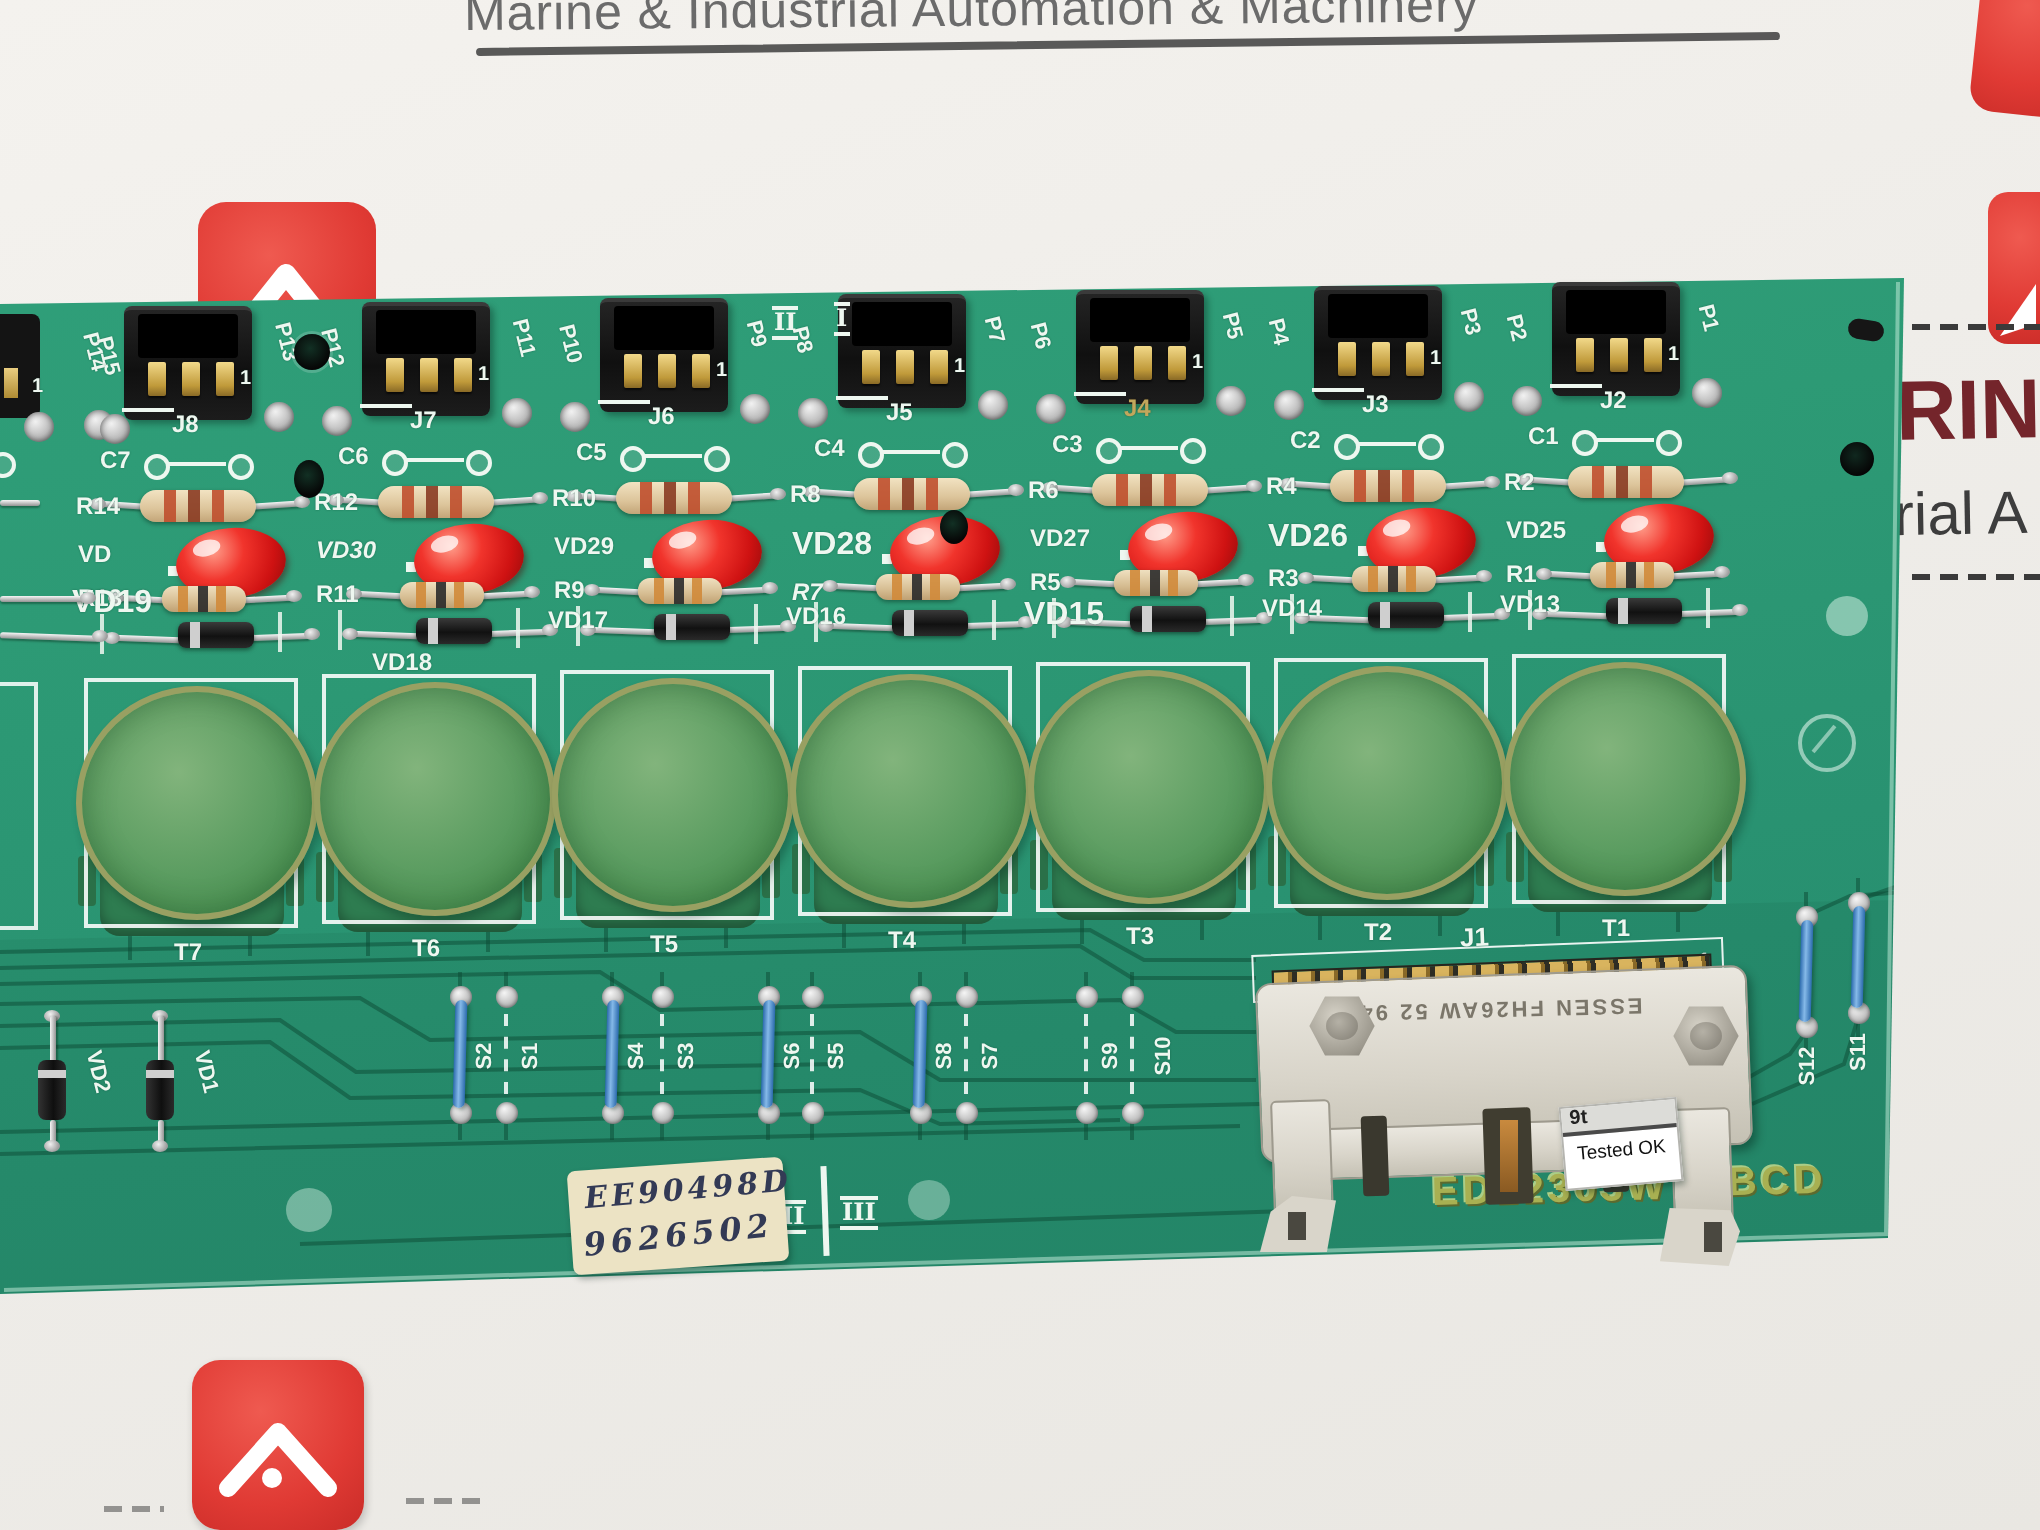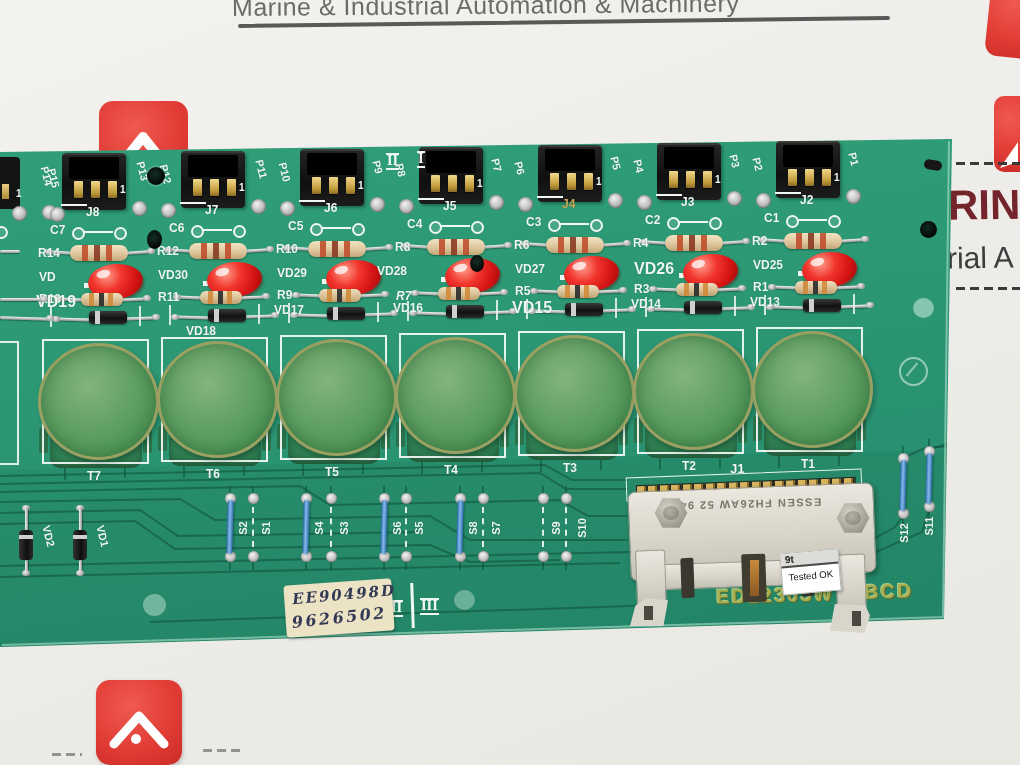--- a/index.html
+++ b/index.html
@@ -207,21 +207,21 @@
       <div class="abs lead" style="left: 166px; top: 249px; width: 25px; transform: rotate(4deg);"></div>
       <div class="abs lead" style="left: 245px; top: 249px; width: 25px; transform: rotate(-4deg);"></div>
       <div class="abs blob" style="left: 164px; top: 247px;"></div>
       <div class="abs blob" style="left: 266px; top: 246px;"></div>
       <div class="abs " style="left: 189px; top: 243px; width: 58px; height: 16px; background: linear-gradient(rgb(242, 227, 194), rgb(220, 196, 154) 60%, rgb(195, 165, 120)); border-radius: 8px; box-shadow: rgba(0, 20, 10, 0.4) 0px 1px 2px;">
         <div class="abs " style="left: 12px; top: 0px; width: 6px; height: 16px; background: rgb(191, 79, 46); opacity: 0.9;"></div>
         <div class="abs " style="left: 24px; top: 0px; width: 6px; height: 16px; background: rgb(138, 59, 34); opacity: 0.9;"></div>
         <div class="abs " style="left: 36px; top: 0px; width: 6px; height: 16px; background: rgb(191, 79, 46); opacity: 0.9;"></div>
       </div>
       <div class="abs silk" style="left: 157px; top: 244px; font-size: 12px;">R12</div>
-      <div class="abs silk" style="left: 158px; top: 268px; font-size: 12px;">VD30</div>
+      <div class="abs silk" style="left: 158px; top: 268px; font-size: 12px; font-style: italic;">VD30</div>
       <div class="abs " style="left: 203px; top: 281px; width: 5px; height: 5px; background: rgb(238, 247, 240);"></div>
       <div class="abs " style="left: 240px; top: 274px; width: 18px; height: 18px; border-radius: 50%; background: radial-gradient(circle, rgb(232, 232, 232), rgb(154, 154, 154) 70%);"></div>
       <div class="abs " style="left: 207px; top: 262px; width: 55px; height: 35px; border-radius: 50%; transform: rotate(-5deg); background: radial-gradient(circle at 35% 30%, rgb(255, 157, 138) 0%, rgb(241, 52, 44) 35%, rgb(207, 18, 18) 70%, rgb(142, 11, 11) 100%); box-shadow: rgba(80, 0, 0, 0.45) 1px 2px 3px;">
         <div class="abs " style="left: 9px; top: 5px; width: 14px; height: 8px; border-radius: 50%; background: rgba(255, 255, 255, 0.75); transform: rotate(-10deg);"></div>
       </div>
       <div class="abs lead" style="left: 176px; top: 296px; width: 26px; transform: rotate(3deg);"></div>
       <div class="abs lead" style="left: 240px; top: 296px; width: 26px; transform: rotate(-3deg);"></div>
       <div class="abs blob" style="left: 173px; top: 294px;"></div>
       <div class="abs blob" style="left: 262px; top: 293px;"></div>
       <div class="abs " style="left: 200px; top: 291px; width: 42px; height: 13px; background: linear-gradient(rgb(239, 224, 192), rgb(214, 189, 146) 60%, rgb(191, 160, 114)); border-radius: 6px; box-shadow: rgba(0, 20, 10, 0.4) 0px 1px 2px;">
@@ -323,21 +323,21 @@
       <div class="abs lead" style="left: 404px; top: 245px; width: 25px; transform: rotate(4deg);"></div>
       <div class="abs lead" style="left: 483px; top: 245px; width: 25px; transform: rotate(-4deg);"></div>
       <div class="abs blob" style="left: 402px; top: 243px;"></div>
       <div class="abs blob" style="left: 504px; top: 242px;"></div>
       <div class="abs " style="left: 427px; top: 239px; width: 58px; height: 16px; background: linear-gradient(rgb(242, 227, 194), rgb(220, 196, 154) 60%, rgb(195, 165, 120)); border-radius: 8px; box-shadow: rgba(0, 20, 10, 0.4) 0px 1px 2px;">
         <div class="abs " style="left: 12px; top: 0px; width: 6px; height: 16px; background: rgb(191, 79, 46); opacity: 0.9;"></div>
         <div class="abs " style="left: 24px; top: 0px; width: 6px; height: 16px; background: rgb(138, 59, 34); opacity: 0.9;"></div>
         <div class="abs " style="left: 36px; top: 0px; width: 6px; height: 16px; background: rgb(191, 79, 46); opacity: 0.9;"></div>
       </div>
       <div class="abs silk" style="left: 395px; top: 240px; font-size: 12px;">R8</div>
-      <div class="abs silk" style="left: 377px; top: 264px; font-size: 12px;">VD28</div>
+      <div class="abs silk" style="left: 396px; top: 264px; font-size: 16px;">VD28</div>
       <div class="abs " style="left: 441px; top: 277px; width: 5px; height: 5px; background: rgb(238, 247, 240);"></div>
       <div class="abs " style="left: 478px; top: 270px; width: 18px; height: 18px; border-radius: 50%; background: radial-gradient(circle, rgb(232, 232, 232), rgb(154, 154, 154) 70%);"></div>
       <div class="abs " style="left: 445px; top: 258px; width: 55px; height: 35px; border-radius: 50%; transform: rotate(-5deg); background: radial-gradient(circle at 35% 30%, rgb(255, 157, 138) 0%, rgb(241, 52, 44) 35%, rgb(207, 18, 18) 70%, rgb(142, 11, 11) 100%); box-shadow: rgba(80, 0, 0, 0.45) 1px 2px 3px;">
         <div class="abs " style="left: 9px; top: 5px; width: 14px; height: 8px; border-radius: 50%; background: rgba(255, 255, 255, 0.75); transform: rotate(-10deg);"></div>
       </div>
       <div class="abs lead" style="left: 414px; top: 292px; width: 26px; transform: rotate(3deg);"></div>
       <div class="abs lead" style="left: 478px; top: 292px; width: 26px; transform: rotate(-3deg);"></div>
       <div class="abs blob" style="left: 411px; top: 290px;"></div>
       <div class="abs blob" style="left: 500px; top: 289px;"></div>
       <div class="abs " style="left: 438px; top: 287px; width: 42px; height: 13px; background: linear-gradient(rgb(239, 224, 192), rgb(214, 189, 146) 60%, rgb(191, 160, 114)); border-radius: 6px; box-shadow: rgba(0, 20, 10, 0.4) 0px 1px 2px;">

